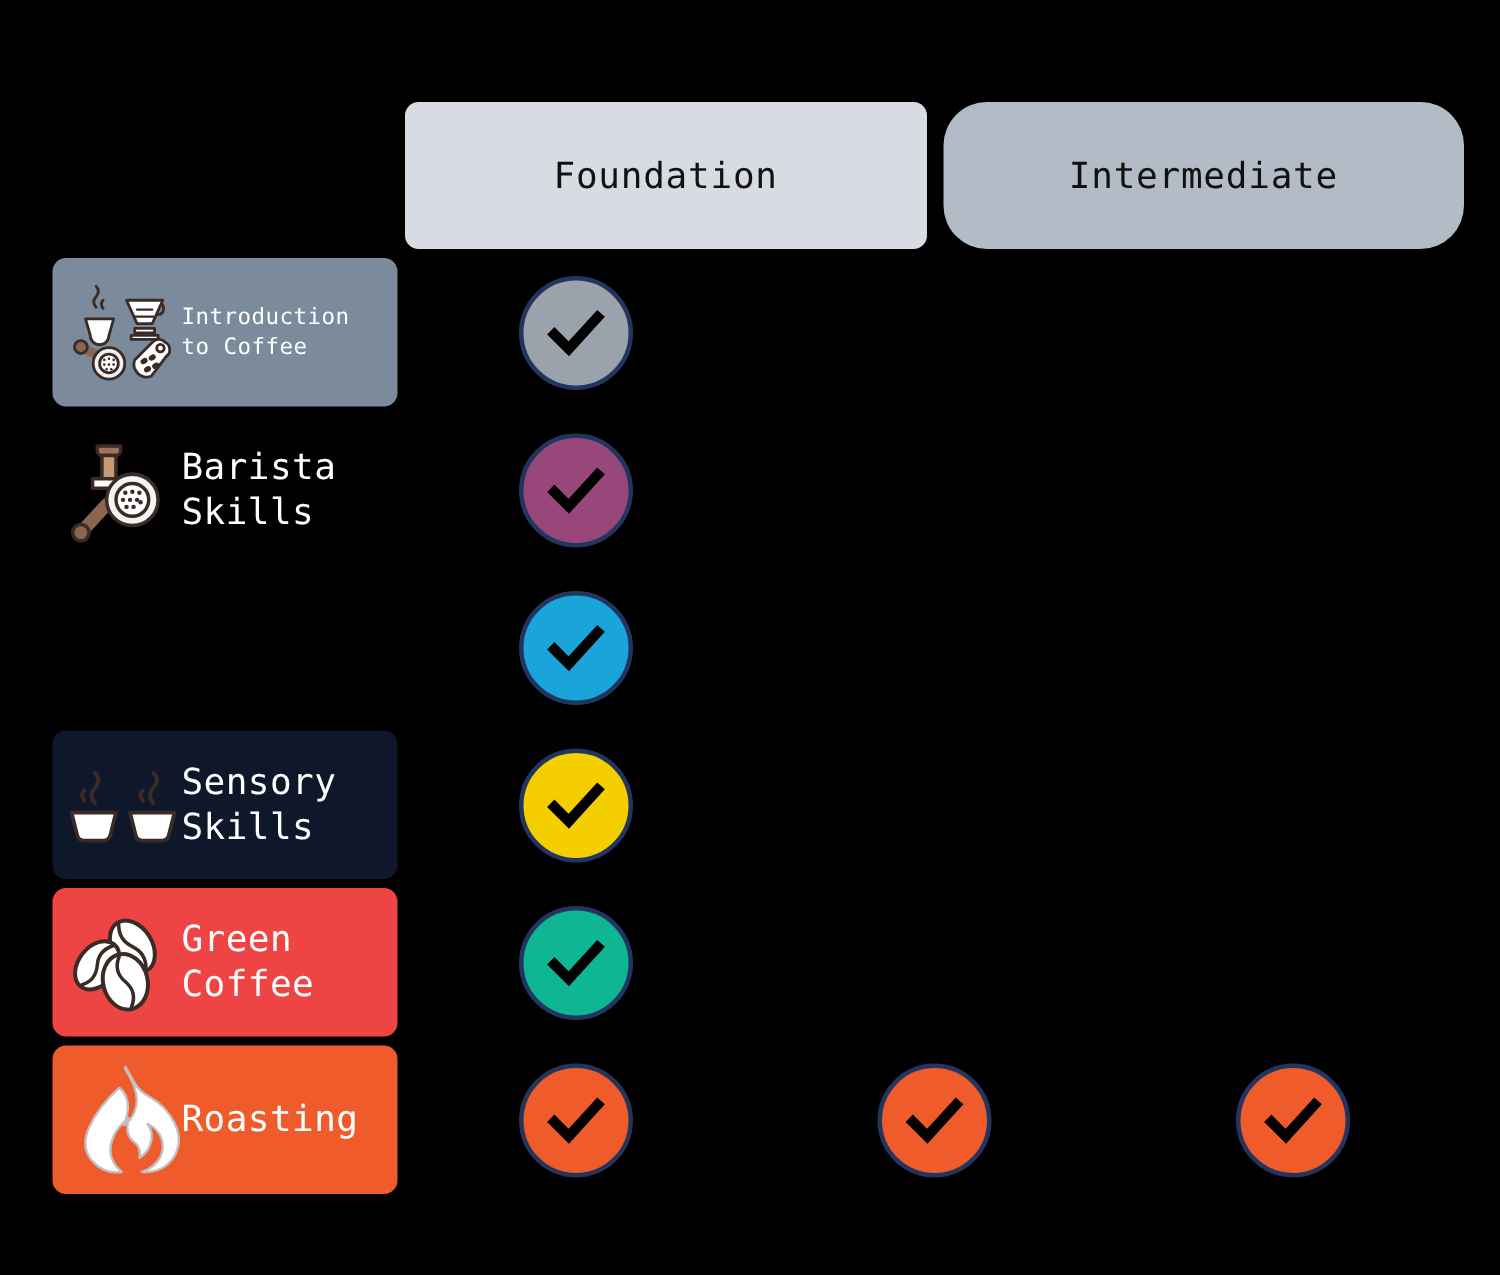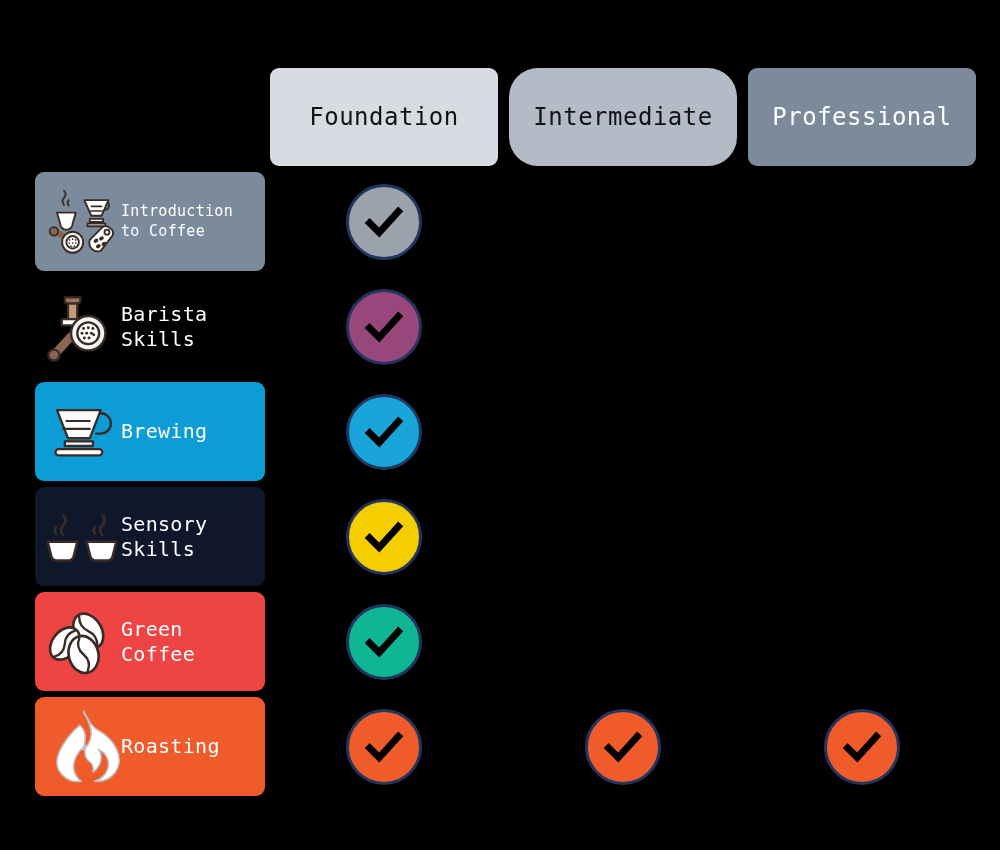--- a/index.html
+++ b/index.html
@@ -81,21 +81,21 @@
     justify-content: center;
   }
   .row-icon svg {
     width: 100%;
     height: 100%;
     display: block;
   }
   .row-label {
     flex: 1 1 auto;
     color: #ffffff;
-    font-size: 20px;
+    font-size: 24px;
     line-height: 1.22;
     white-space: pre-line;
     letter-spacing: 0.3px;
   }
   .row-label.small {
     font-size: 15px;
     line-height: 1.3;
   }
 
   
@@ -131,21 +131,20 @@
   }
 </style>
 </head>
 <body>
 
 <div class="board">
 
   <div class="header-row">
       <div class="col-header" style="background: rgb(216, 220, 226); color: rgb(17, 17, 17);">Foundation</div>
       <div class="col-header" style="background: rgb(179, 187, 198); color: rgb(17, 17, 17); border-radius: 29px;">Intermediate</div>
-      <div class="col-header" style="background: rgb(124, 139, 156); color: rgb(255, 255, 255);">Professional</div>
     </div>
 
   <div class="grid">
       <div class="row">
         <div class="row-card" style="background: rgb(124, 139, 156);">
           <div class="row-icon">
     <svg viewBox="0 0 100 100">
       <g stroke="#3a2b26" stroke-width="2.4" fill="#ffffff" stroke-linejoin="round" stroke-linecap="round">
         <path d="M18 38 h24 l-4 14 a7 7 0 0 1 -16 0 z"></path>
         <path d="M27 28 q-4 -5 0 -9 q4 -5 0 -9" fill="none"></path>
@@ -234,34 +233,20 @@
               <svg viewBox="0 0 24 24">
                 <path d="M4.5 12.5 L9.5 17.5 L19.5 6.5" fill="none" stroke="#000000" stroke-width="3.6" stroke-linecap="square" stroke-linejoin="miter"></path>
               </svg>
             </div>
           </div>
           <div class="cell empty"></div>
           <div class="cell empty"></div>
         </div>
       </div>
       <div class="row">
-        <div class="row-card" style="background: rgb(13, 157, 214);">
-          <div class="row-icon">
-    <svg viewBox="0 0 100 100">
-      <g stroke="#3a2b26" stroke-width="3" fill="#ffffff" stroke-linejoin="round" stroke-linecap="round">
-        <path d="M66 26 h8 a13 13 0 0 1 0 26 h-6" fill="none"></path>
-        <path d="M18 22 h56 l-14 36 h-28 z"></path>
-        <path d="M28 62 h36 v6 h-36 z"></path>
-        <path d="M20 72 h52 a4 4 0 0 1 0 8 h-52 a4 4 0 0 1 0 -8 z"></path>
-        <path d="M30 36 h30 M26 46 h34" stroke-width="2.6" fill="none"></path>
-      </g>
-    </svg>
-          </div>
-          <div class="row-label">Brewing</div>
-        </div>
         <div class="cells">
           <div class="cell">
             <div class="check-circle" style="background: rgb(25, 165, 218); border-color: rgb(34, 53, 94);">
               <svg viewBox="0 0 24 24">
                 <path d="M4.5 12.5 L9.5 17.5 L19.5 6.5" fill="none" stroke="#000000" stroke-width="3.6" stroke-linecap="square" stroke-linejoin="miter"></path>
               </svg>
             </div>
           </div>
           <div class="cell empty"></div>
           <div class="cell empty"></div>

